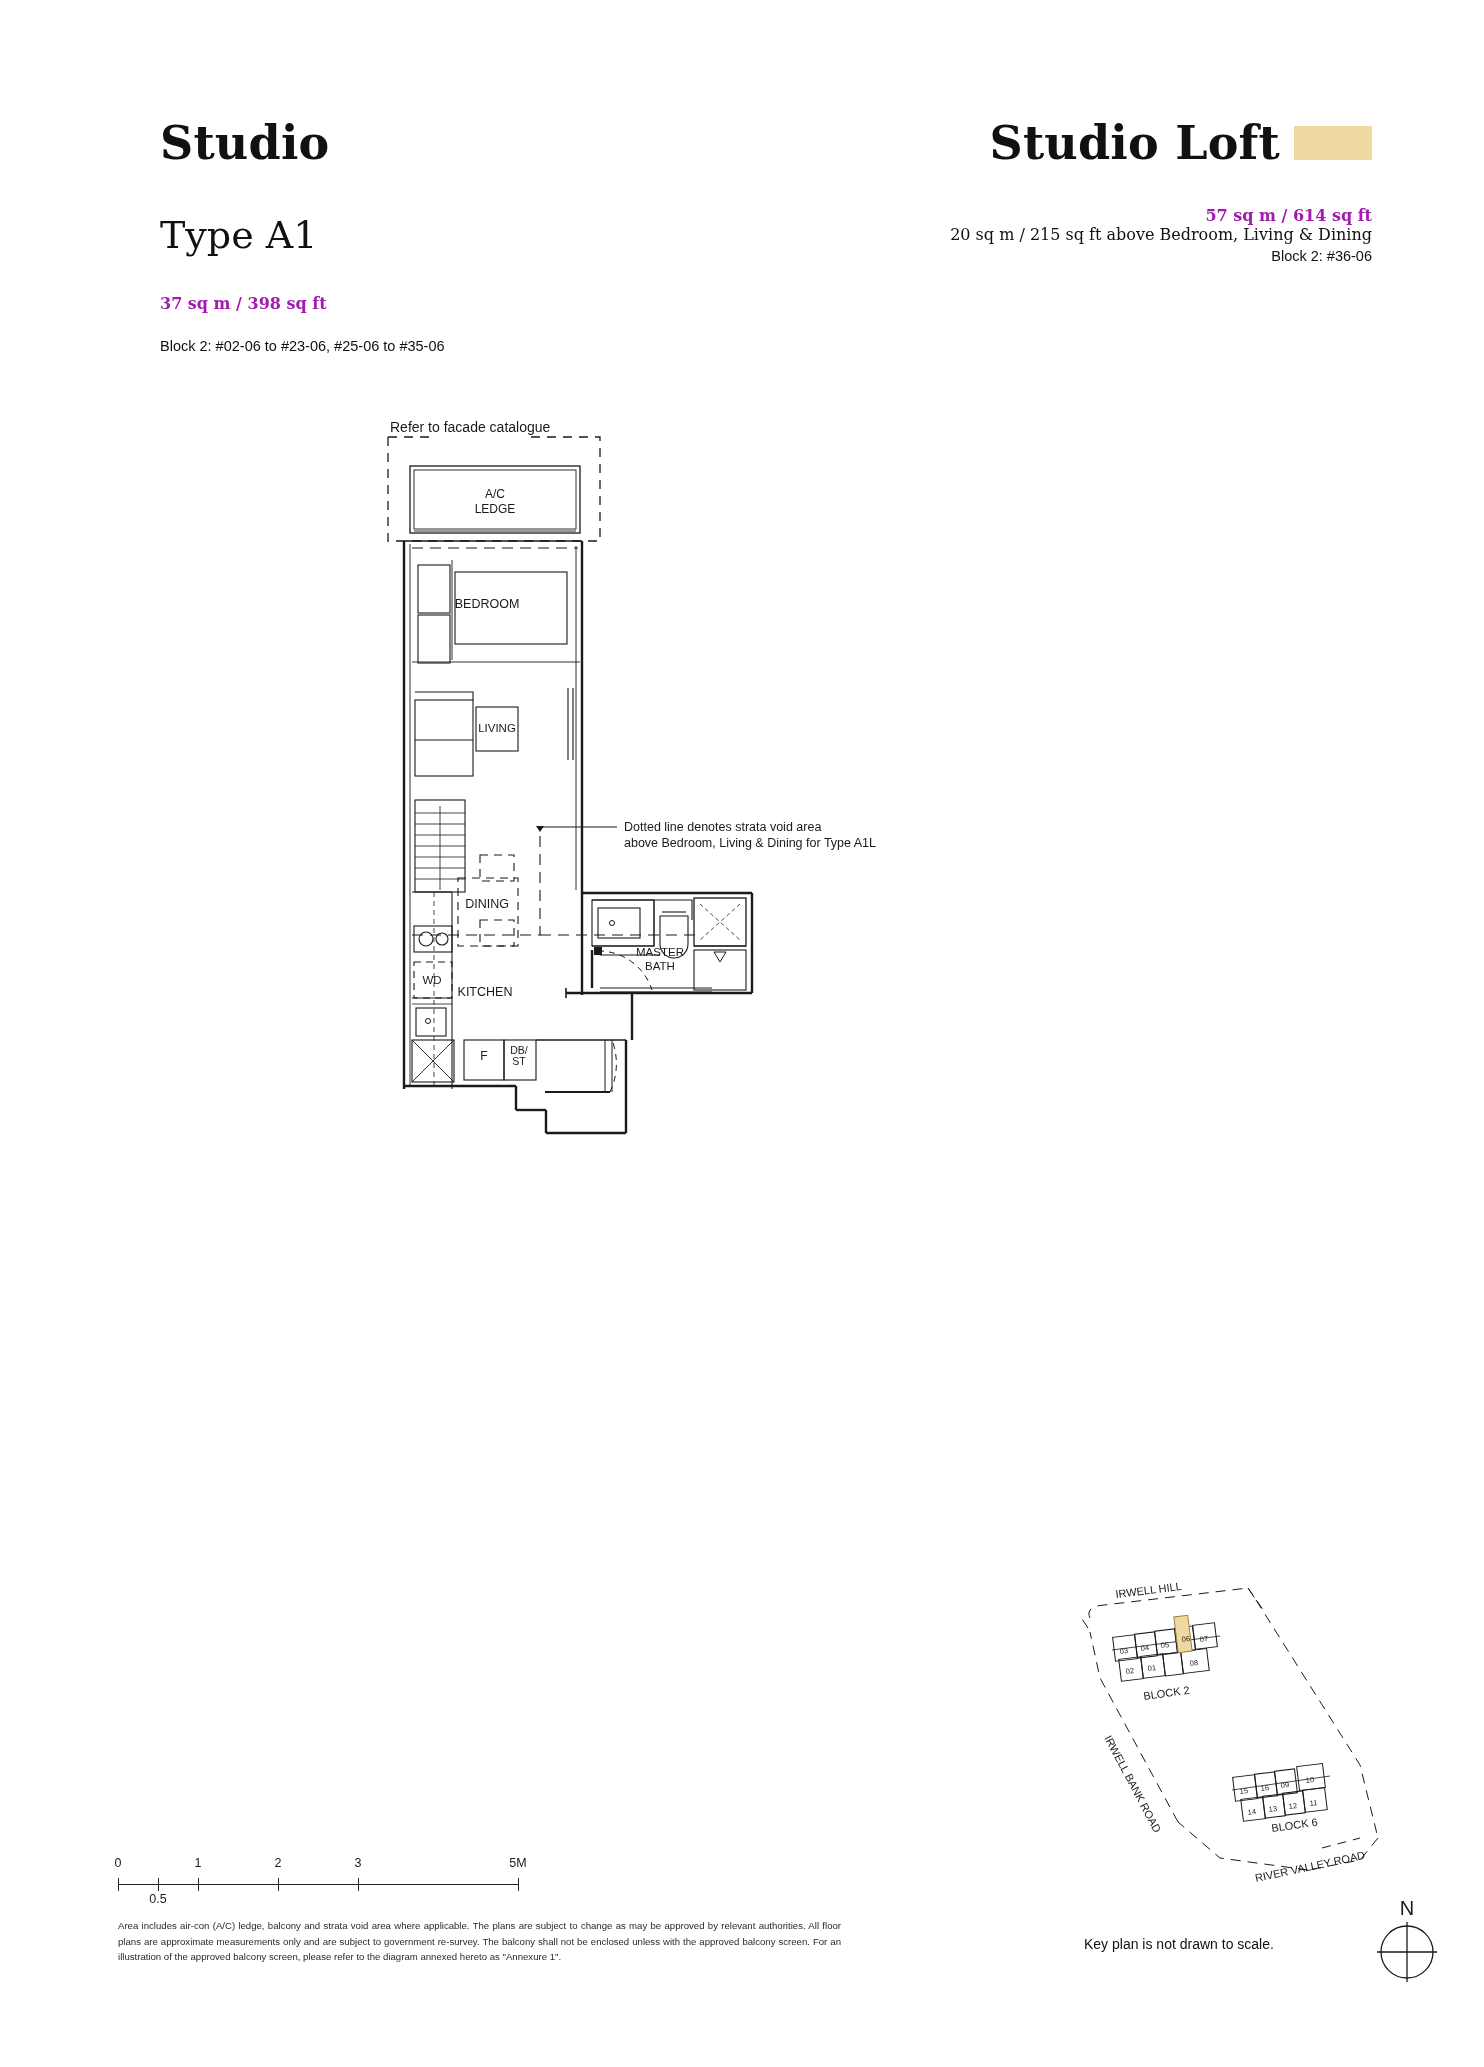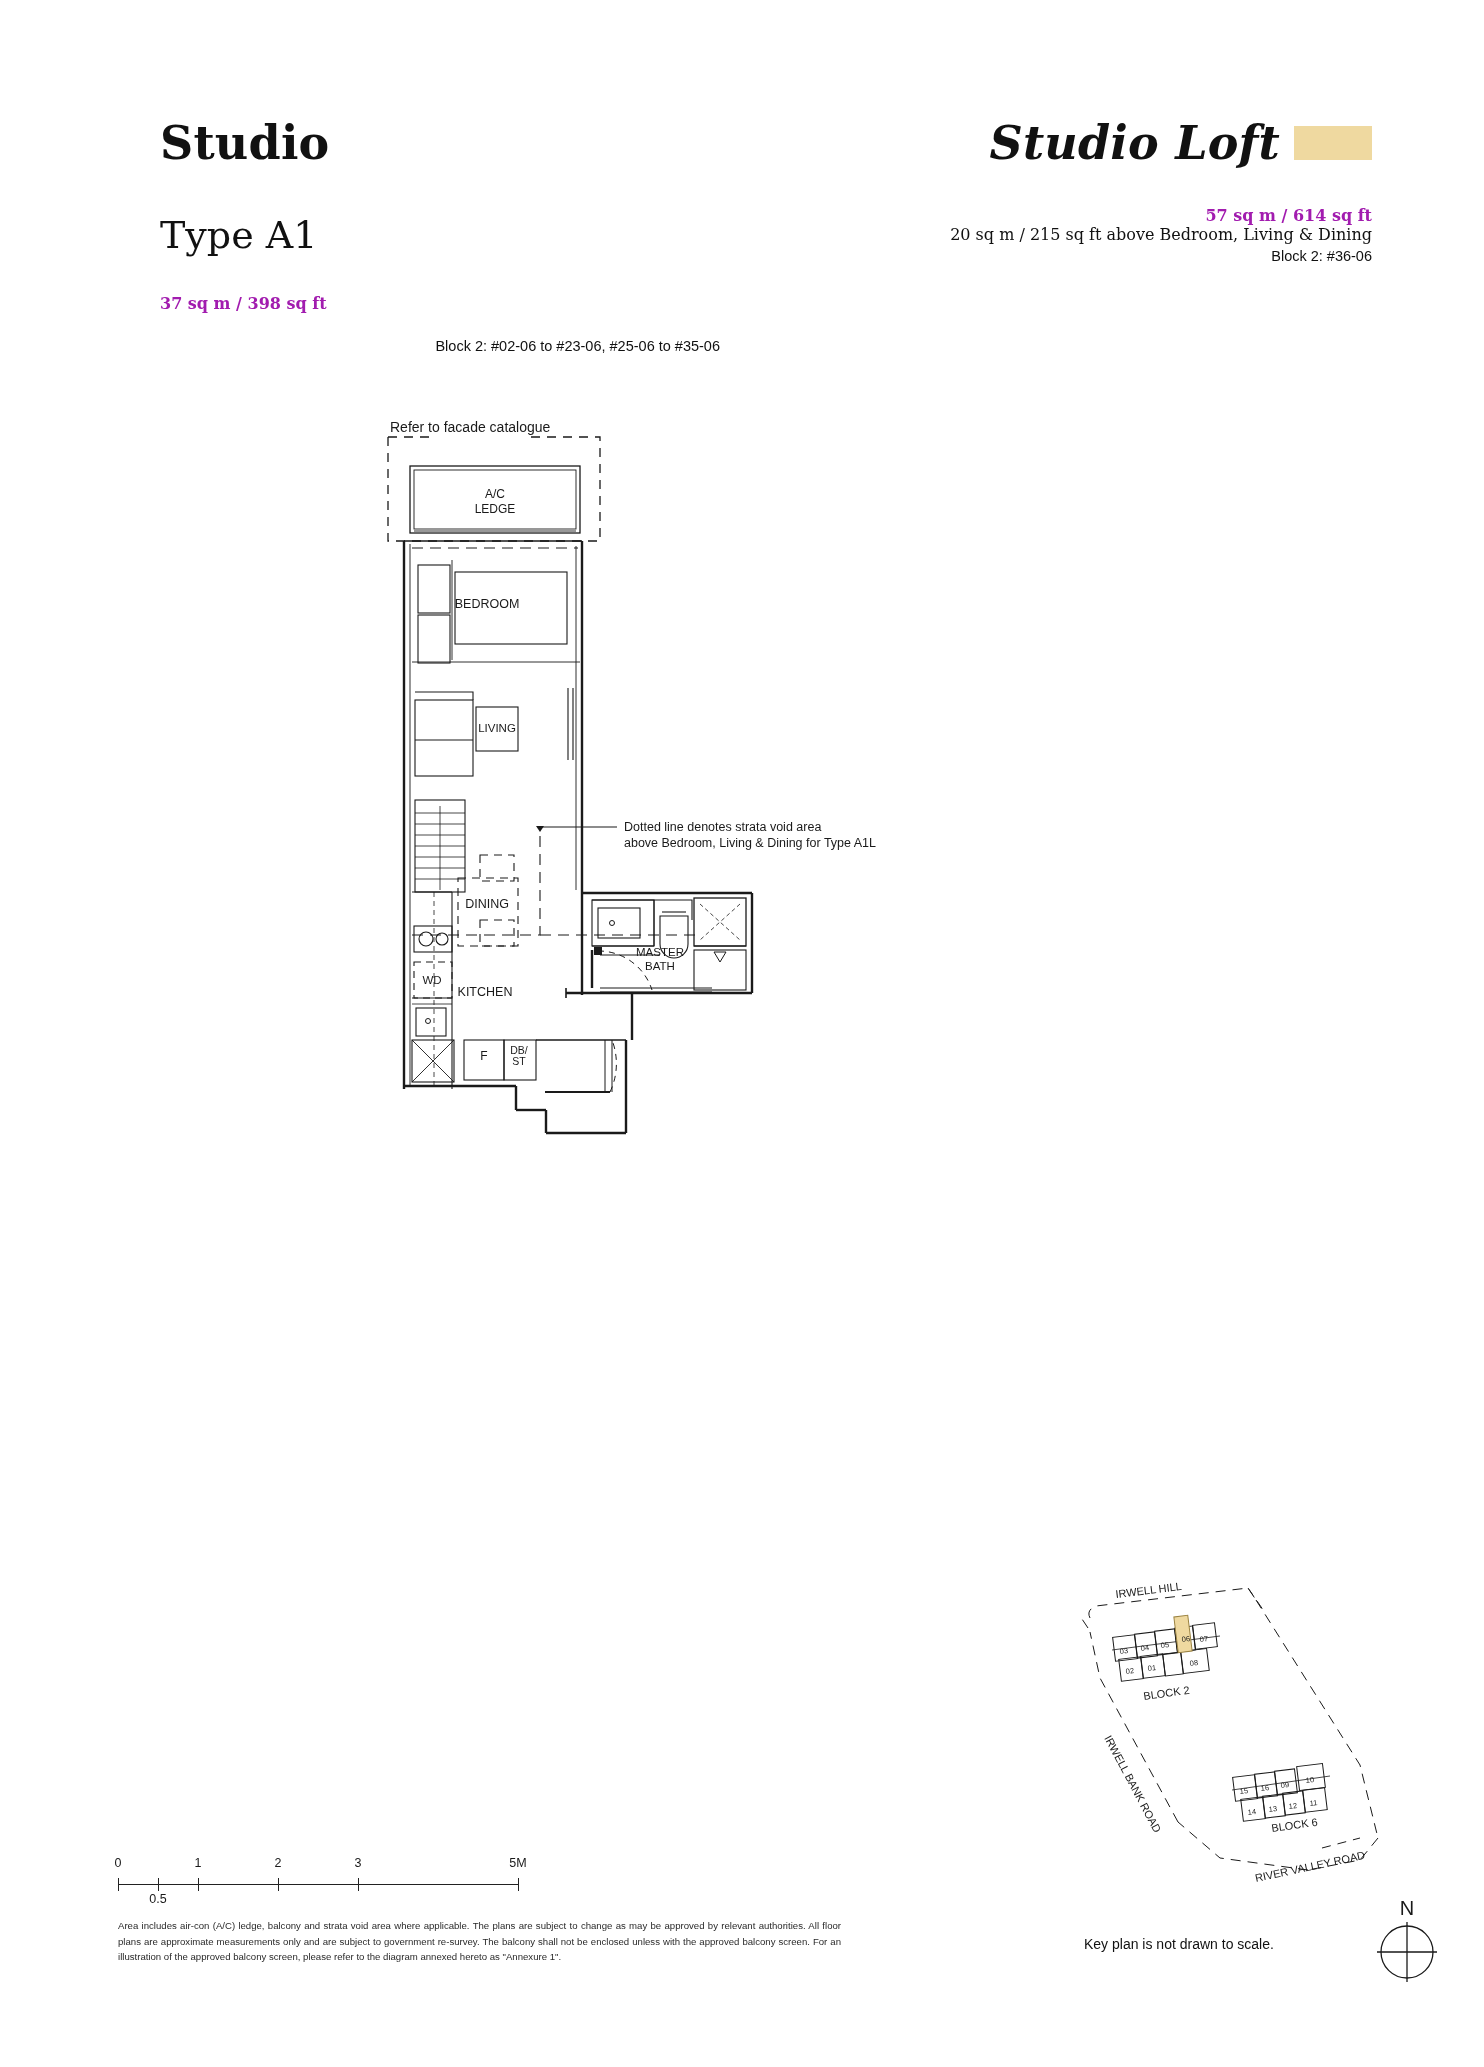--- a/index.html
+++ b/index.html
@@ -7,24 +7,24 @@
   .page{position:absolute;inset:0;}
 
   
   .hdr-left{position:absolute;left:124px;top:120px;width:560px;margin-left:36px;}
   .hdr-right{position:absolute;right:112px;top:120px;width:640px;text-align:right;}
 
   .title-big{font-family:"DejaVu Serif",serif;font-weight:700;font-size:46px;letter-spacing:.2px;line-height:1;color:#111;}
   .title-type{font-family:"DejaVu Serif",serif;font-weight:400;font-size:38px;line-height:1;margin-top:50px;color:#111;}
   .title-area{font-family:"DejaVu Serif",serif;font-weight:700;font-size:16px;line-height:1;margin-top:42px;color:#a21caf;}
   .sub-line{font-family:"DejaVu Serif",serif;font-weight:400;font-size:16px;line-height:1.35;color:#111;}
-  .block-line{font-family:"Liberation Sans",sans-serif;font-size:14.5px;margin-top:26px;color:#111;text-align:right;}
+  .block-line{font-family:"Liberation Sans",sans-serif;font-size:14.5px;margin-top:26px;color:#111;}
   .block-line-r{font-family:"Liberation Sans",sans-serif;font-size:14.5px;margin-top:2px;color:#111;}
 
-  .loft-title-wrap{display:flex;align-items:center;justify-content:flex-end;gap:14px;font-style:italic;}
+  .loft-title-wrap{display:flex;align-items:center;justify-content:flex-end;gap:14px;}
   .swatch{width:78px;height:34px;background:#efd9a0;display:inline-block;}
 
   
   .plan{position:absolute;left:0;top:0;width:1484px;height:2067px;pointer-events:none;}
 
   
   .scalebar{position:absolute;left:118px;top:1856px;width:400px;}
   .sb-labels{position:relative;height:18px;}
   .sb-labels span{position:absolute;font-size:12.5px;font-family:"Liberation Sans",sans-serif;transform:translateX(-50%);white-space:nowrap;}
   .sb-line{position:relative;height:14px;margin-top:4px;}

